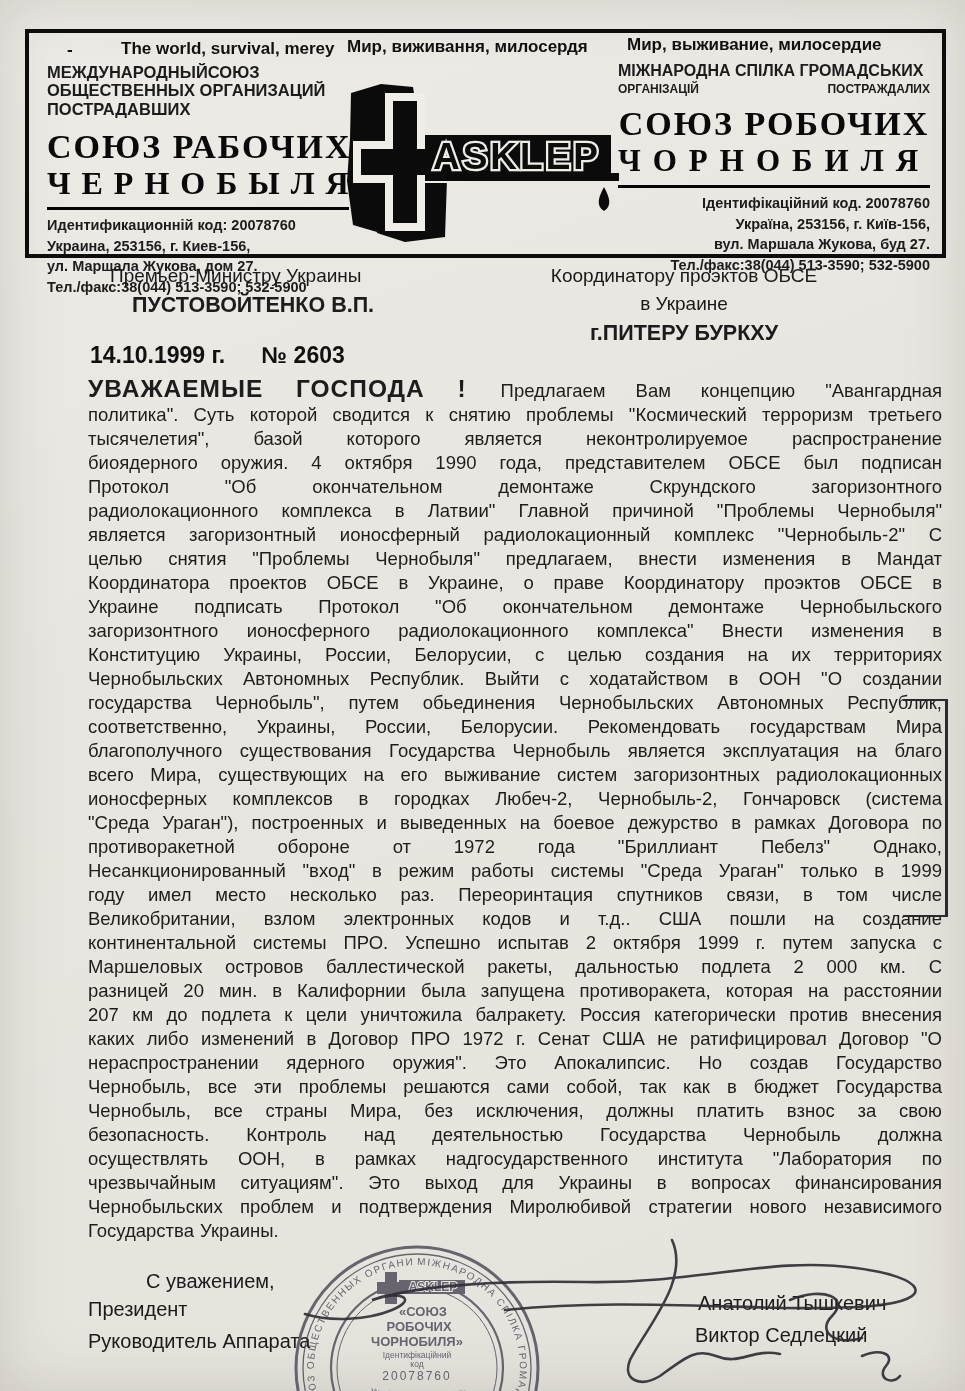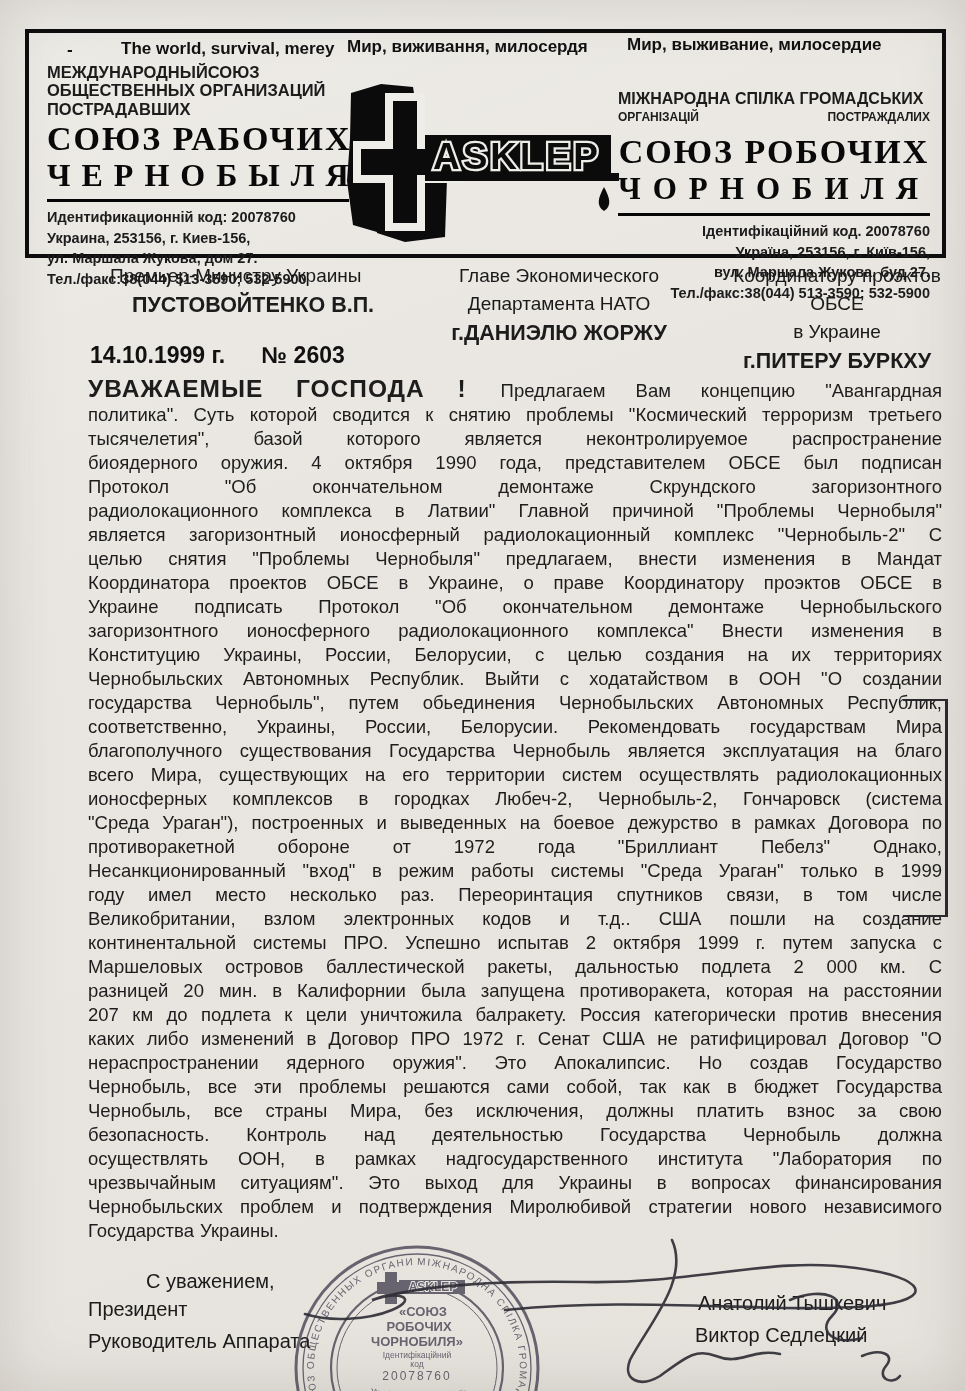--- a/index.html
+++ b/index.html
@@ -10,25 +10,25 @@
     box-shadow:inset 0 0 60px rgba(120,115,105,.25);
   }
   
   .letterhead{position:absolute; left:25px; top:29px; width:913px; height:221px;
     border:4px solid #0d0d0d;}
   .motto{position:absolute; font-weight:bold; font-size:17px; white-space:nowrap; color:#111;}
   .lh-left{position:absolute; left:18px; top:30px; width:302px;}
   .lh-left .org1{display:flex; justify-content:flex-start; font-weight:bold; font-size:16.5px; line-height:18px;}
   .lh-left .orgl{font-weight:bold; font-size:16.5px; line-height:18.5px;}
   .big-title{font-family:"Liberation Serif", serif; font-weight:600; color:#090909; white-space:nowrap;}
-  .lh-left .t1{font-size:34px; line-height:36px; letter-spacing:2px; margin-top:3px;}
+  .lh-left .t1{font-size:34px; line-height:36px; letter-spacing:2px; margin-top:11px;}
   .lh-left .t2{font-size:32px; line-height:34px; letter-spacing:11px; margin-top:1px;}
   .rule{border-top:3.5px solid #050505; margin-top:7px;}
   .details{font-weight:bold; font-size:14.5px; line-height:20.5px; margin-top:5px; white-space:nowrap;}
-  .lh-right{position:absolute; right:12px; top:28px; width:312px;margin-top:28px;}
+  .lh-right{position:absolute; right:12px; top:28px; width:312px;}
   .lh-right .orgl{font-weight:bold; font-size:16px; line-height:19px;}
   .lh-right .org2{display:flex; justify-content:space-between; font-weight:bold; font-size:12px; line-height:19px;}
   .lh-right .t1{font-size:34px; line-height:38px; letter-spacing:2px; margin-top:6px; text-align:center;}
   .lh-right .t2{font-size:31px; line-height:35px; letter-spacing:12px; margin-top:0; text-align:center;}
   .lh-right .details{text-align:right;}
   .lh-logo{position:absolute; left:312px; top:44px;}
   
   .rcpt{position:absolute; top:262px; left:88px; width:856px; display:flex;gap:36px;}
   .rcpt .c1{width:300px; padding-left:22px; box-sizing:border-box;}
   .rcpt .c2{width:270px; text-align:center;}
@@ -112,25 +112,20 @@
         <div>вул. Маршала Жукова, буд 27.</div>
         <div>Тел./факс:38(044) 513-3590; 532-5900</div>
       </div>
     </div>
   </div>
 
   <div class="rcpt">
     <div class="c1">
       <div class="ln">Премьер-Министру Украины</div>
       <div class="nm">ПУСТОВОЙТЕНКО В.П.</div>
-    </div>
-    <div class="c2">
-      <div class="ln">Главе Экономического</div>
-      <div class="ln">Департамента НАТО</div>
-      <div class="nm">г.ДАНИЭЛЮ ЖОРЖУ</div>
     </div>
     <div class="c3">
       <div class="ln">Координатору проэктов ОБСЕ</div>
       <div class="ln">в Украине</div>
       <div class="nm">г.ПИТЕРУ БУРКХУ</div>
     </div>
   </div>
 
   <div class="refline">
     <span>14.10.1999 г.</span>
@@ -147,21 +142,21 @@
       <div class="bline">является загоризонтный ионосферный радиолокационный комплекс "Чернобыль-2" С</div>
       <div class="bline">целью снятия "Проблемы Чернобыля" предлагаем, внести изменения в Мандат</div>
       <div class="bline">Координатора проектов ОБСЕ в Украине, о праве Координатору проэктов ОБСЕ в</div>
       <div class="bline">Украине подписать Протокол "Об окончательном демонтаже Чернобыльского</div>
       <div class="bline">загоризонтного ионосферного радиолокационного комплекса" Внести изменения в</div>
       <div class="bline">Конституцию Украины, России, Белорусии, с целью создания на их территориях</div>
       <div class="bline">Чернобыльских Автономных Республик. Выйти с ходатайством в ООН "О создании</div>
       <div class="bline">государства Чернобыль", путем обьединения Чернобыльских Автономных Республик,</div>
       <div class="bline">соответственно, Украины, России, Белорусии. Рекомендовать государствам Мира</div>
       <div class="bline">благополучного существования Государства Чернобыль является эксплуатация на благо</div>
-      <div class="bline">всего Мира, существующих на его территории систем осуществлять радиолокационных</div>
+      <div class="bline">всего Мира, существующих на его выживание систем загоризонтных радиолокационных</div>
       <div class="bline">ионосферных комплексов в городках Любеч-2, Чернобыль-2, Гончаровск (система</div>
       <div class="bline">"Среда Ураган"), построенных и выведенных на боевое дежурство в рамках Договора по</div>
       <div class="bline">противоракетной обороне от 1972 года "Бриллиант Пебелз" Однако,</div>
       <div class="bline">Несанкционированный "вход" в режим работы системы "Среда Ураган" только в 1999</div>
       <div class="bline">году имел место несколько раз. Переоринтация спутников связи, в том числе</div>
       <div class="bline">Великобритании, взлом электронных кодов и т.д.. США пошли на создание</div>
       <div class="bline">континентальной системы ПРО. Успешно испытав 2 октября 1999 г. путем запуска с</div>
       <div class="bline">Маршеловых островов баллестической ракеты,  дальностью подлета 2 000 км. С</div>
       <div class="bline">разницей 20 мин. в Калифорнии была запущена противоракета, которая на расстоянии</div>
       <div class="bline">207 км до подлета к цели уничтожила балракету. Россия категорически против внесения</div>

